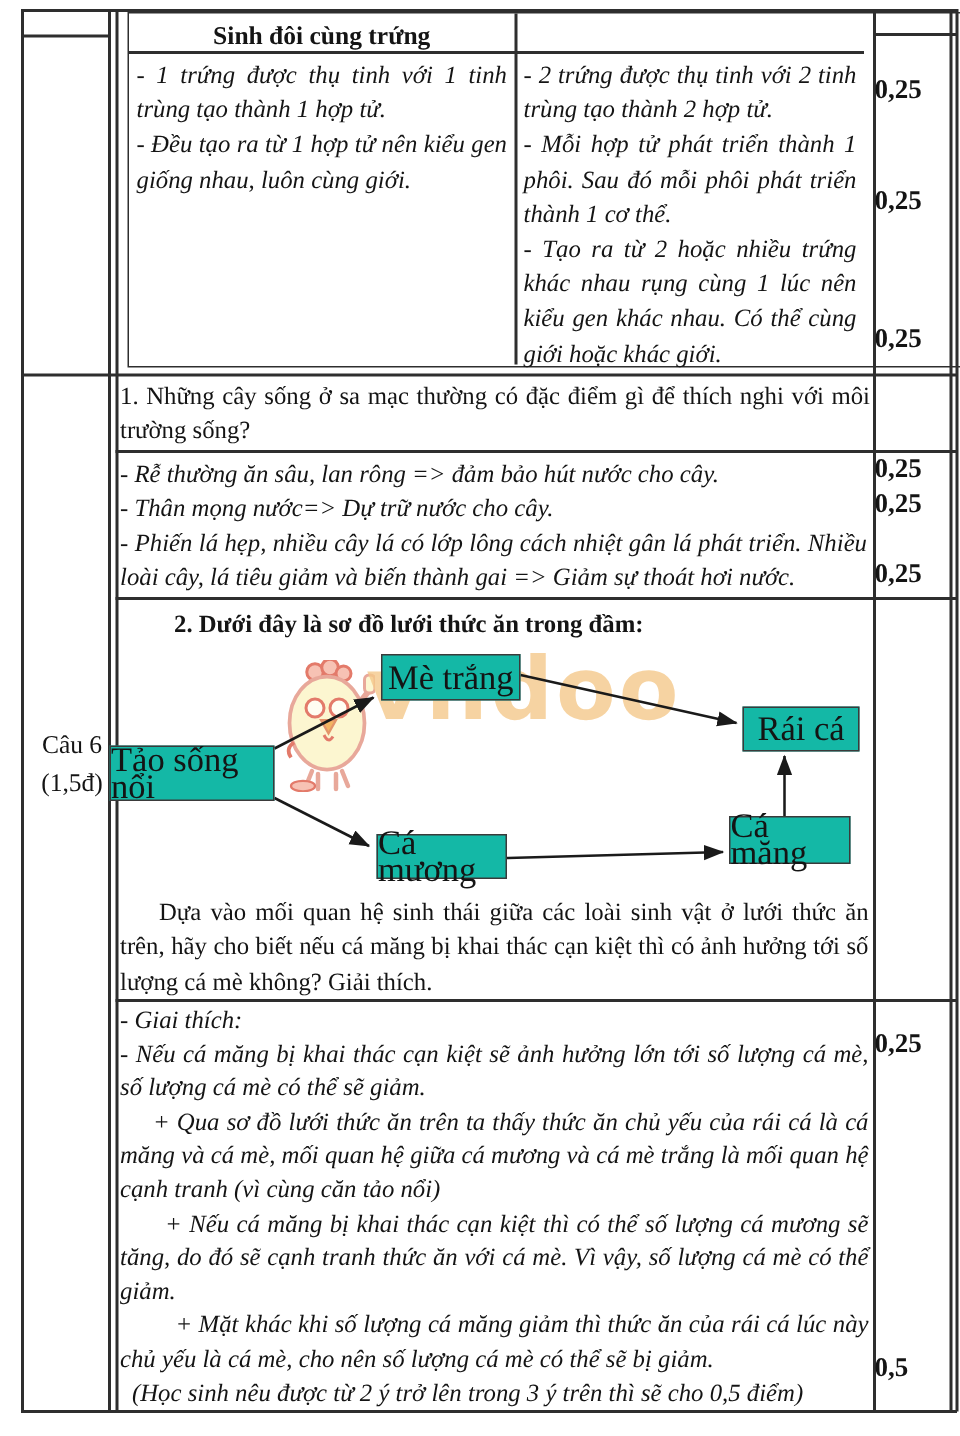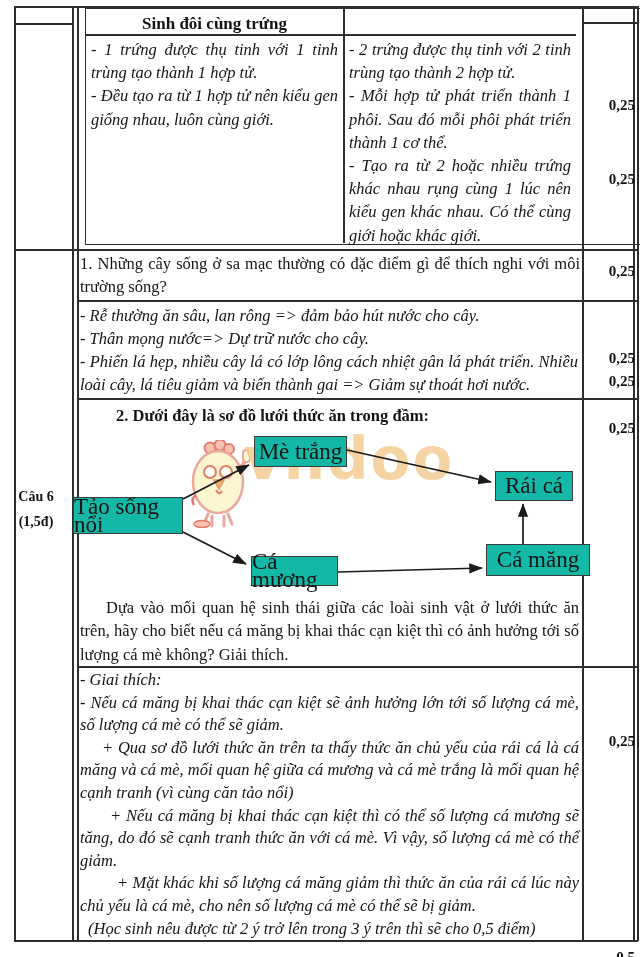--- a/index.html
+++ b/index.html
@@ -10,43 +10,43 @@
   }
   .hl{position:absolute;height:1.5px;background:#2e2e2e;}
   .vl{position:absolute;width:1.5px;background:#2e2e2e;}
   .abs{position:absolute;}
   .just{text-align:justify;}
   .bold{font-weight:bold;}
   .seg-b{font-weight:normal;}
   .seg-n{font-weight:normal;}
   p{margin:0;font-style:italic;}
   .pt{
-    position:absolute;left:583px;width:52px;text-align:right;
-    font-weight:bold;font-size:15px;line-height:22px;margin-top:46px;
+    position:absolute;left:583px;width:52px;text-align:left;
+    font-weight:bold;font-size:18px;line-height:22px;
   }
   
   #twins{position:absolute;left:85px;top:8px;width:572px;height:237px;border:1.5px solid #2e2e2e;box-sizing:border-box;}
   .twin-head{position:absolute;top:3px;height:24px;text-align:center;font-weight:bold;font-size:17px;line-height:24px;}
   .twin-cell{position:absolute;top:29px;line-height:23.2px;}
   .twin-cell p{margin:0;}
   
   .node{
     position:absolute;border:1.5px solid #3a3a3a;background:#14b8a6;
     display:flex;align-items:center;justify-content:center;
     font-size:23px;line-height:18px;z-index:4;box-sizing:border-box;
   }
   #arrows{position:absolute;left:0;top:0;width:640px;height:957px;z-index:3;pointer-events:none;}
   
   #watermark{position:absolute;left:188px;top:440px;width:250px;height:95px;z-index:1;}
   #wm-text{
     position:absolute;left:56px;top:8px;
     font-family:"DejaVu Sans","Liberation Sans",sans-serif;
     font-weight:bold;font-size:58px;letter-spacing:2px;color:#f5c98b;opacity:.8;
   }
-  .lbl{position:absolute;left:6px;width:60px;text-align:center;font-weight:bold;font-size:14px;line-height:25px;}
+  .lbl{position:absolute;left:18px;width:60px;text-align:center;font-weight:normal;font-size:17px;line-height:25px;}
   .ans-block p{line-height:22.6px;}
 </style>
 </head>
 <body>
 
 <div id="page">
 
   <div id="watermark">
     <svg width="62" height="88" viewBox="0 0 62 88" style="opacity:.8">
       <circle cx="22" cy="8" r="5.5" fill="#f6b3a2" stroke="#dd5a45" stroke-width="2"></circle>
@@ -130,21 +130,21 @@
     <line x1="183" y1="499" x2="249" y2="465" stroke="#1a1a1a" stroke-width="1.7" marker-end="url(#ah)"></line>
     <line x1="183" y1="532" x2="246" y2="564" stroke="#1a1a1a" stroke-width="1.7" marker-end="url(#ah)"></line>
     <line x1="347" y1="450" x2="491" y2="482" stroke="#1a1a1a" stroke-width="1.7" marker-end="url(#ah)"></line>
     <line x1="338" y1="572" x2="482" y2="568" stroke="#1a1a1a" stroke-width="1.7" marker-end="url(#ah)"></line>
     <line x1="523" y1="544" x2="523" y2="504" stroke="#1a1a1a" stroke-width="1.7" marker-end="url(#ah)"></line>
   </svg>
   <div class="node" style="left:73px;top:497px;width:110px;height:37px;">Tảo sống nổi</div>
   <div class="node" style="left:254px;top:436px;width:93px;height:31px;">Mè trắng</div>
   <div class="node" style="left:495px;top:471px;width:78px;height:30px;">Rái cá</div>
   <div class="node" style="left:251px;top:556px;width:87px;height:30px;">Cá mương</div>
-  <div class="node" style="left:486px;top:544px;width:104px;height:32px;">Cá măng</div>
+  <div class="node" style="left:486px;top:544px;width:81px;height:32px;">Cá măng</div>
 
   <div class="abs just" style="left:80px;top:596px;width:499px;text-indent:26px;line-height:23.3px;">
     <span class="seg-b">Dựa vào mối quan hệ sinh thái giữa các loài sinh vật </span><span class="seg-n">ở lưới thức </span><span class="seg-b">ăn trên, hãy cho biết </span><span class="seg-n">nếu cá măng bị </span><span class="seg-b">khai thác cạn kiệt thì có ảnh hưởng tới số lượng cá mè không? Giải thích.</span>
   </div>
 
   <div class="abs just ans-block" style="left:80px;top:669px;width:499px;">
     <p>- Giai thích:</p>
     <p>- Nếu cá măng bị khai thác cạn kiệt sẽ ảnh hưởng lớn tới số lượng cá mè, số lượng cá mè có thể sẽ giảm.</p>
     <p style="text-indent:22px;">+ Qua sơ đồ lưới thức ăn trên ta thấy thức ăn chủ yếu của rái cá là cá măng và cá mè, mối quan hệ giữa cá mương và cá mè trắng là mối quan hệ cạnh tranh (vì cùng căn tảo nổi)</p>
     <p style="text-indent:30px;">+ Nếu cá măng bị khai thác cạn kiệt thì có thể số lượng cá mương sẽ tăng, do đó sẽ cạnh tranh thức ăn với cá mè. Vì vậy, số lượng cá mè có thể giảm.</p>

